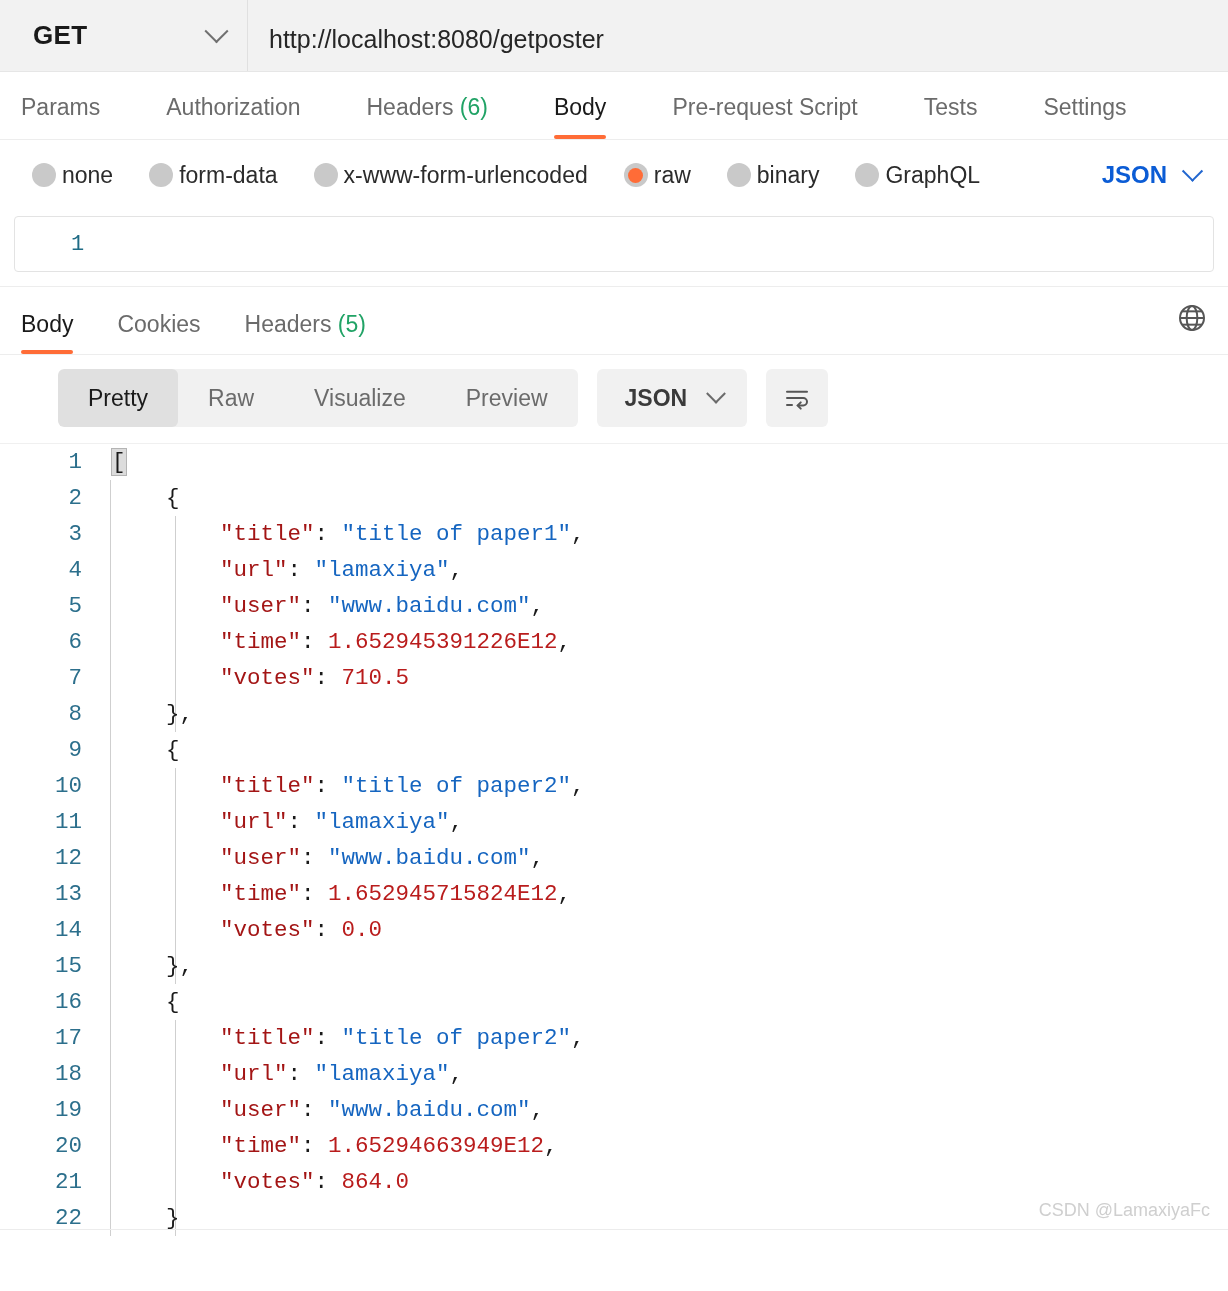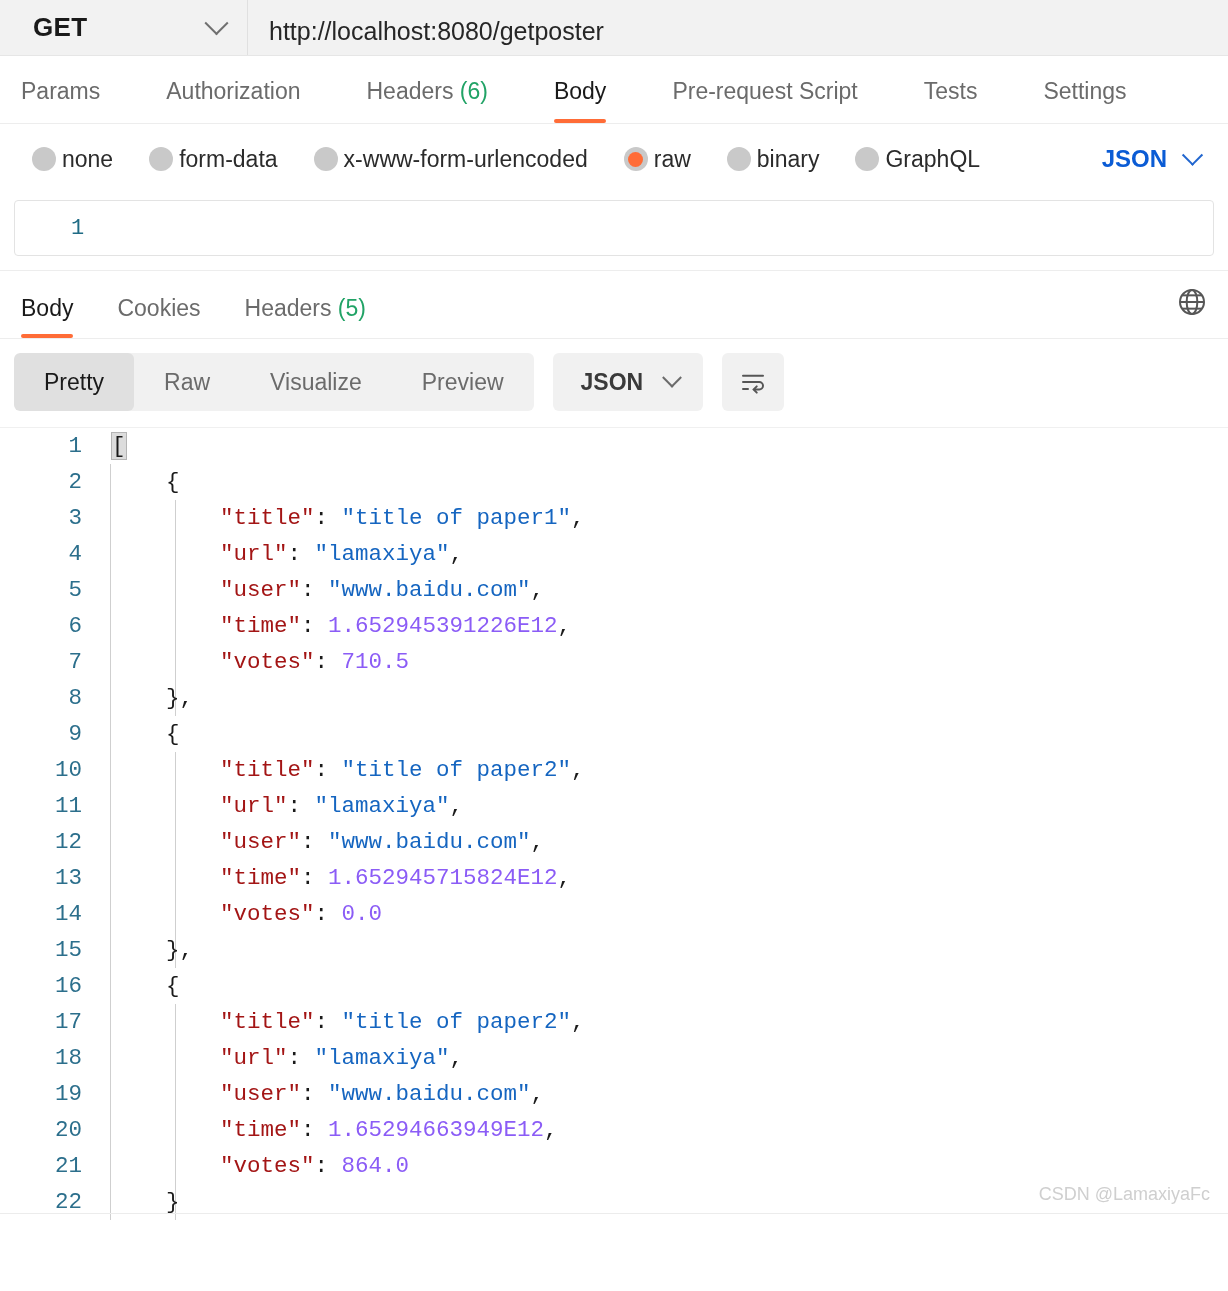--- a/index.html
+++ b/index.html
@@ -8,21 +8,21 @@
     height: 1291px;
     background: #ffffff;
     font-family: "Liberation Sans", sans-serif;
     overflow: hidden;
   }
 
   
   .url-bar {
     display: flex;
     align-items: stretch;
-    height: 56px;
+    height: 72px;
     width: 1228px;
     border-bottom: 1px solid #e6e6e6;
   }
   .method-select {
     width: 248px;
     background: #f2f2f2;
     display: flex;
     align-items: center;
     justify-content: space-between;
     padding: 0 22px 0 33px;
@@ -184,20 +184,21 @@
     justify-content: center;
     cursor: pointer;
   }
 
   
   .view-toolbar {
     display: flex;
     align-items: flex-end;
     gap: 19px;
     padding: 14px 14px 16px 14px;
+    margin-left: 44px;
   }
   .seg-group {
     display: flex;
     background: #f1f1f1;
     border-radius: 6px;
     overflow: hidden;
     height: 58px;
   }
   .seg {
     display: flex;
@@ -270,21 +271,21 @@
     user-select: none;
   }
   .code-content {
     position: relative;
     white-space: pre;
     padding-left: 16px;
   }
   .tok-punct { color: #1a1a1a; }
   .tok-key   { color: #a31515; }
   .tok-str   { color: #1565c0; }
-  .tok-num   { color: #8b5cf6; margin-top: 17px; }
+  .tok-num   { color: #b91c1c; margin-top: 17px; }
   .bracket-hl {
     background: #dcdcdc;
     outline: 1px solid #b4b4b4;
   }
   
   .guide {
     position: absolute;
     width: 1px;
     background: #cfcfcf;
     z-index: 0;

